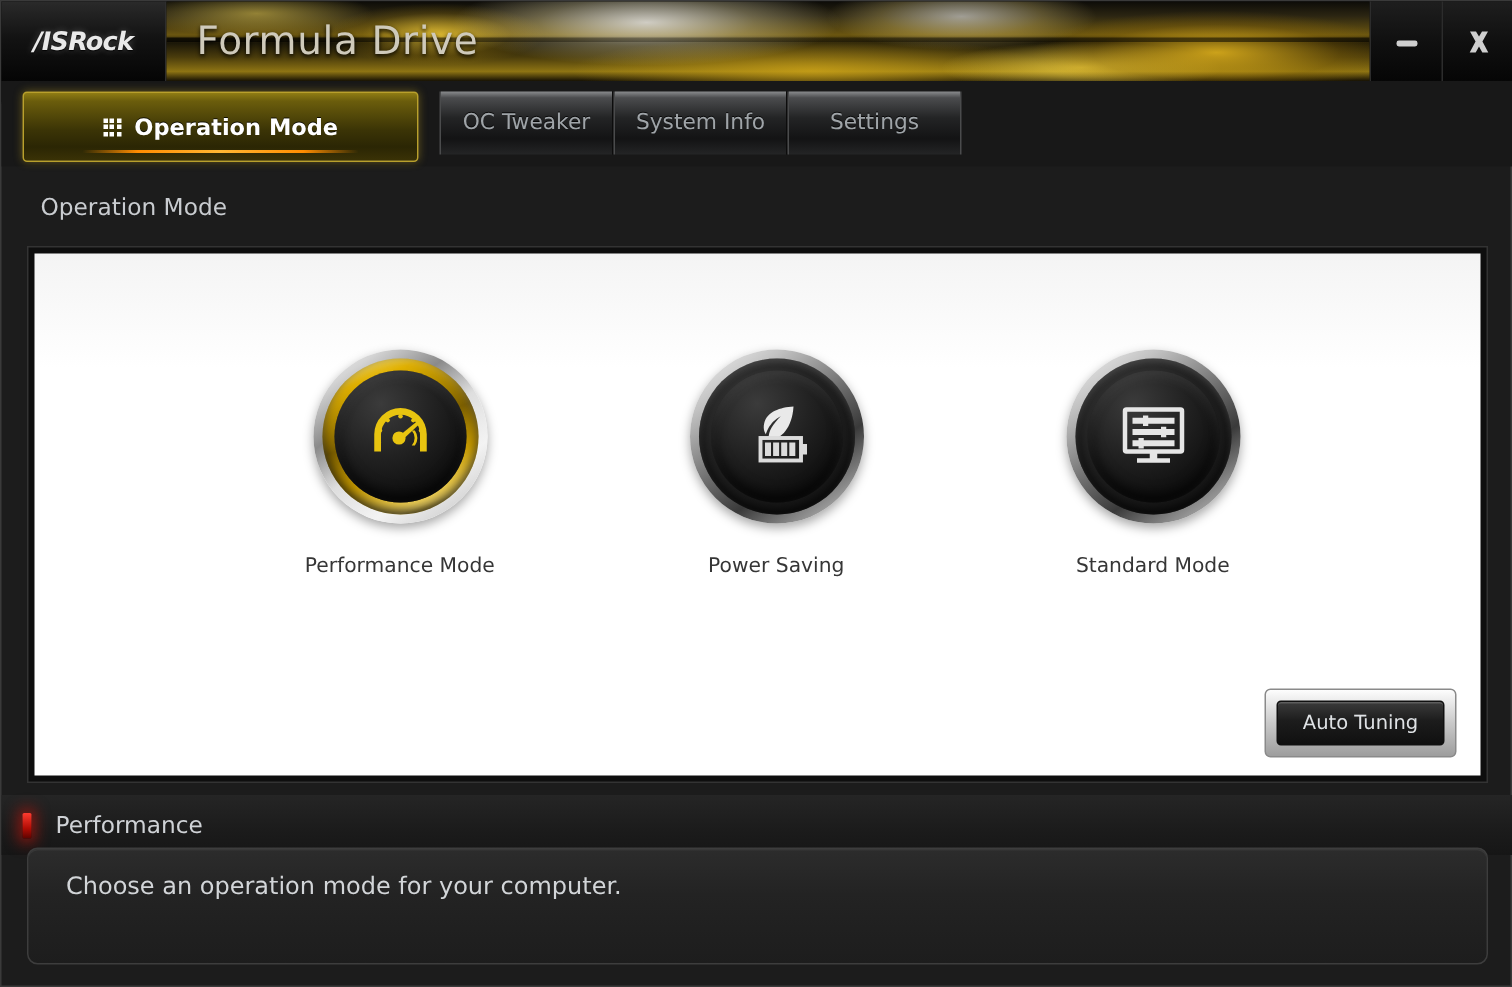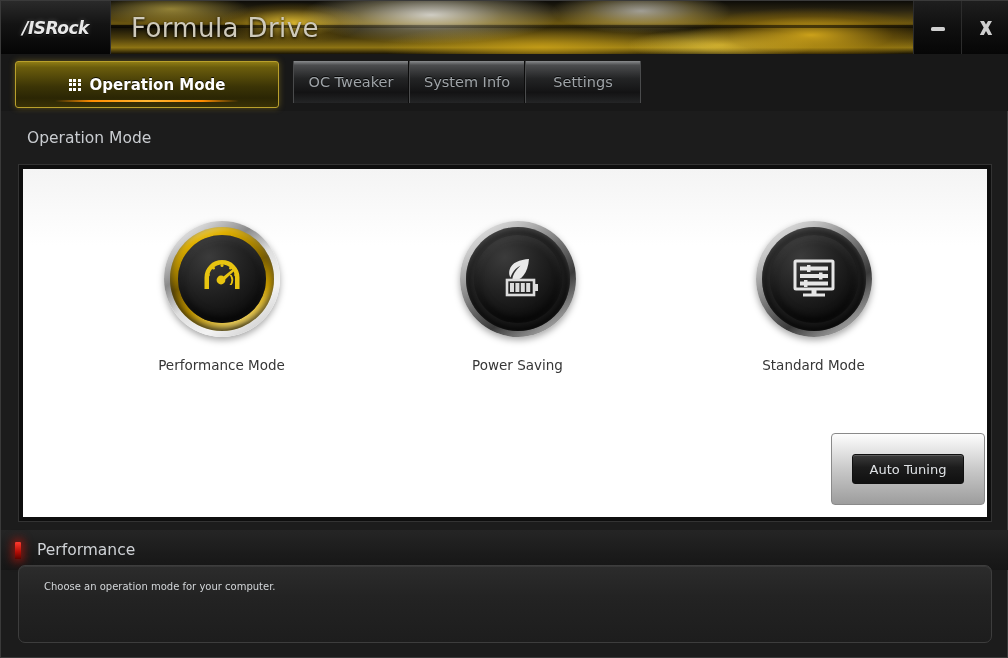--- a/index.html
+++ b/index.html
@@ -144,22 +144,22 @@
     border: 1px solid #333;
     padding: 4px;
   }
   #panel {
     width: 100%; height: 100%;
     background: linear-gradient(180deg,#f4f4f4 0%, #ffffff 22%, #ffffff 100%);
     position: relative;
   }
 
   #modes {
-    position: absolute; left: 0; right: 0; top: 52px;
-    display: flex; justify-content: center; gap: 116px; padding-left: 25px;
+    position: absolute; left: 0; right: 0; top: 64px;
+    display: flex; justify-content: center; gap: 71px; padding-left: 25px;
   }
   .mode {
     width: 180px;
     display: flex; flex-direction: column; align-items: center;
     cursor: pointer;
   }
   .mode-label {
     margin-top: 20px;
     font-size: 13.5px;
     color: #363636;
@@ -194,22 +194,22 @@
   }
   .orb-face {
     width: 88px; height: 88px; border-radius: 50%;
     background: radial-gradient(circle at 35% 25%, #3b3b3b 0%, #222 40%, #111 70%, #060606 100%);
     display:flex; align-items:center; justify-content:center;
     box-shadow: inset 0 3px 8px rgba(255,255,255,0.12), inset 0 -4px 9px rgba(0,0,0,0.9);
   }
 
   
   #auto-tuning-wrap {
-    position: absolute; right: 2px; bottom: 12px;
-    padding: 20px;
+    position: absolute; right: 16px; bottom: 12px;
+    padding: 7px;
     background: linear-gradient(180deg,#fdfdfd 0%, #c9c9c9 50%, #9d9d9d 100%);
     border: 1px solid #8a8a8a;
     border-radius: 4px;
   }
   #auto-tuning {
     width: 112px; height: 30px;
     background: linear-gradient(180deg,#3b3b3b 0%, #1c1c1c 45%, #101010 100%);
     border: 1px solid #101010;
     border-radius: 3px;
     color: #dfe2e5;
@@ -242,21 +242,21 @@
   #desc-box {
     position: absolute; left: 17px; top: 564px;
     width: 974px; height: 78px;
     background: linear-gradient(180deg,#2c2c2c 0%, #232323 40%, #1d1d1d 100%);
     border: 1px solid #3d3d3d;
     border-radius: 7px;
     box-shadow: inset 0 1px 0 rgba(255,255,255,0.06);
   }
   #desc-text {
     position: absolute; left: 25px; top: 15px;
-    font-size: 10px;
+    font-size: 16px;
     color: #d2d5d8;
     font-family: "DejaVu Sans", sans-serif;
   }
 </style>
 </head>
 <body>
 
 <div id="app">
 
   <div id="titlebar">

